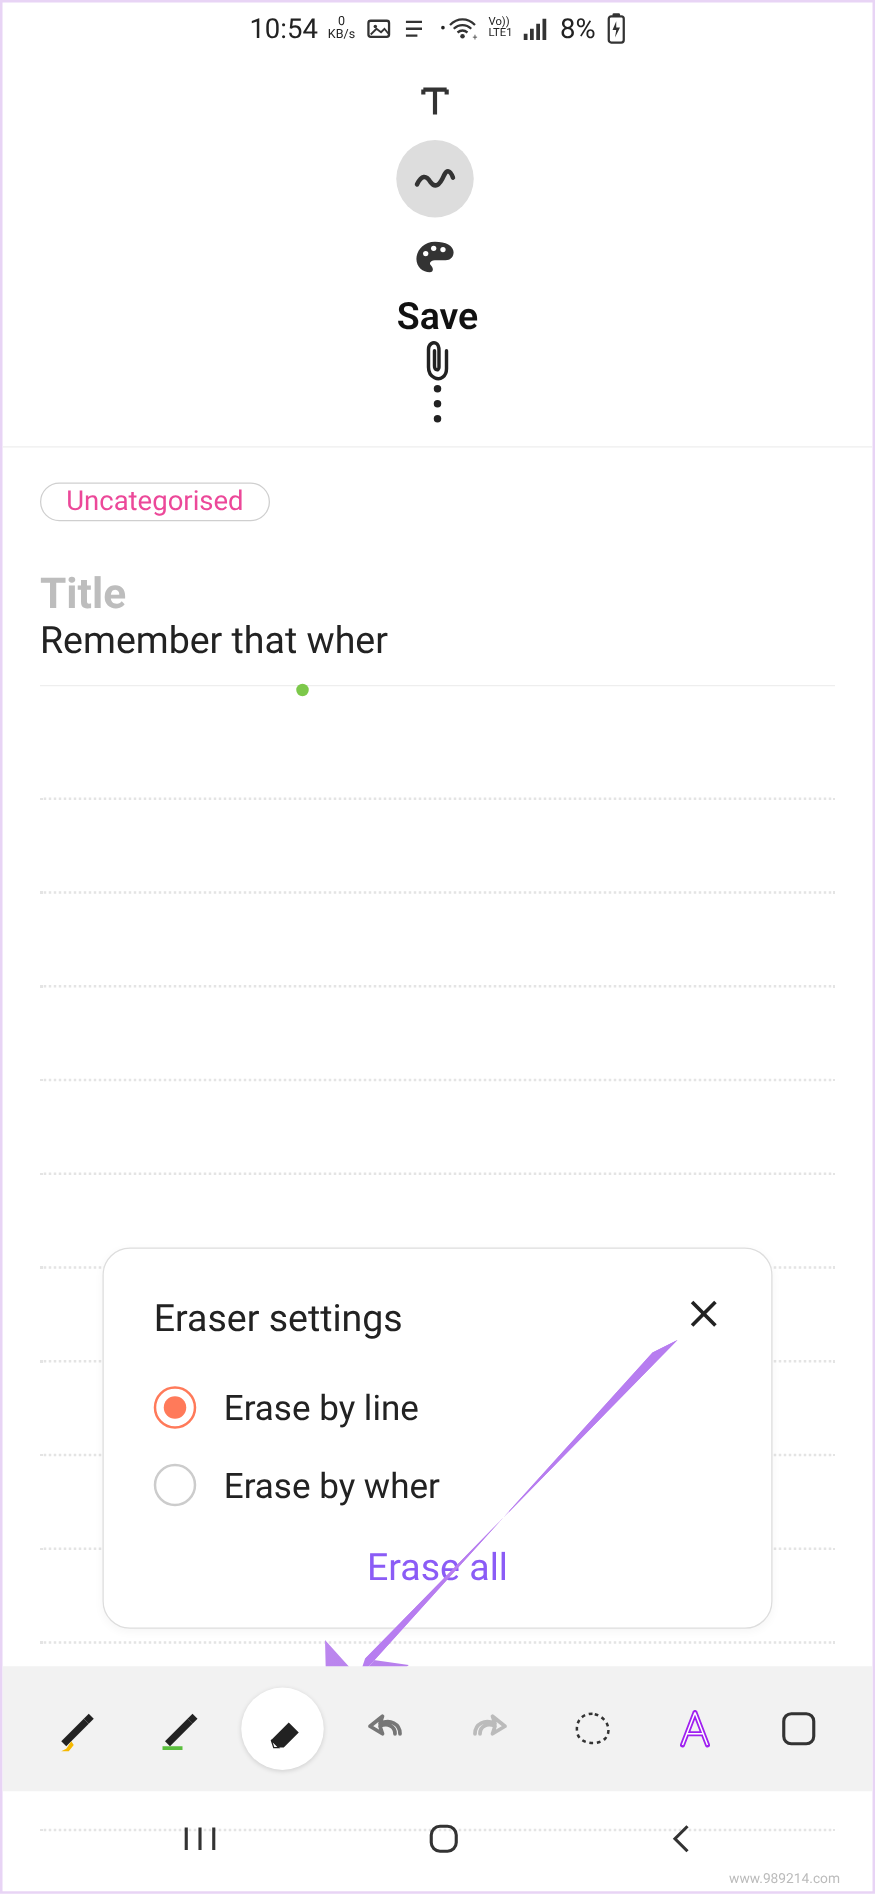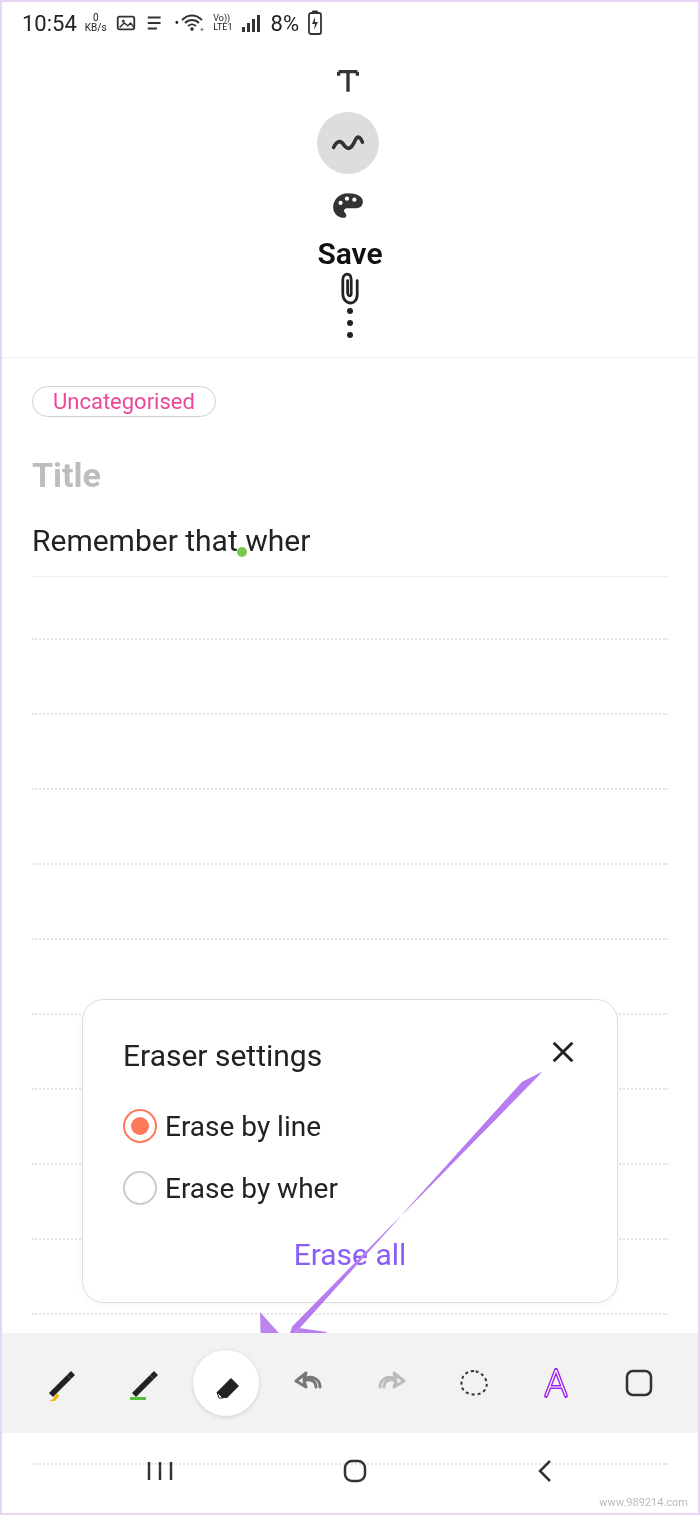--- a/index.html
+++ b/index.html
@@ -8,21 +8,21 @@
     background: #fff;
     width: 700px;
     height: 1515px;
     position: relative;
     overflow: hidden;
     border: 2px solid #e8d4f5;
   }
   
   .statusbar {
     display: flex;
-    justify-content: flex-start;
+    justify-content: center;
     align-items: center;
     padding: 8px 20px 4px 20px;
     font-size: 22px;
     color: #222;
   }
   .statusbar .left, .statusbar .right { display:flex; align-items:center; gap:8px; }
   .statusbar .small { font-size:10px; line-height:1; }
   .statusbar svg { display:block; }
   
   .topbar {
@@ -56,21 +56,20 @@
   }
   .title-ph {
     color:#bdbdbd;
     font-size:34px;
     font-weight:700;
     margin-top:38px;
   }
   .note-text {
     color:#222;
     font-size:30px;
-    margin-top:28px;
     padding-bottom:18px;
     border-bottom:1px solid #eee;
   }
   .dotted-lines {
     position:absolute;
     left:30px; right:30px; top:280px; bottom:0;
   }
   .dotted-lines .dl {
     border-top:2px dotted #e4e4e4;
     height:75px;
@@ -91,21 +90,21 @@
     padding:38px 40px 30px 40px;
     box-shadow:0 2px 8px rgba(0,0,0,0.04);
   }
   .popup-header {
     display:flex; justify-content:space-between; align-items:center;
     margin-bottom:36px;
   }
   .popup-title { font-size:30px; color:#222; }
   .close-x { font-size:30px; font-weight:300; cursor:pointer; }
   .radio-row {
-    display:flex; align-items:center; gap:8px;
+    display:flex; align-items:center; gap:22px;
     margin:18px 0 28px 0;
     font-size:28px; color:#222;
   }
   .radio {
     width:34px; height:34px; border-radius:50%;
     border:2.5px solid #ccc; position:relative; flex-shrink:0;
   }
   .radio.selected { border-color:#ff7a5a; }
   .radio.selected::after {
     content:""; position:absolute; inset:6px; background:#ff7a5a; border-radius:50%;
@@ -132,21 +131,21 @@
     display:flex; align-items:center; justify-content:space-around;
     padding:0 60px;
   }
   
   .arrow-overlay {
     position:absolute;
     left:220px; top:1060px;
     pointer-events:none;
   }
   .watermark {
-    position:absolute; right:10px; bottom:4px;
+    position:absolute; right:26px; bottom:4px;
     font-size:11px; color:#bbb;margin-left:28px;
   }
 </style>
 </head>
 <body>
 
 <div class="statusbar">
   <div class="left">
     <span>10:54</span>
     <span style="display:flex;flex-direction:column;align-items:center;line-height:1;">

